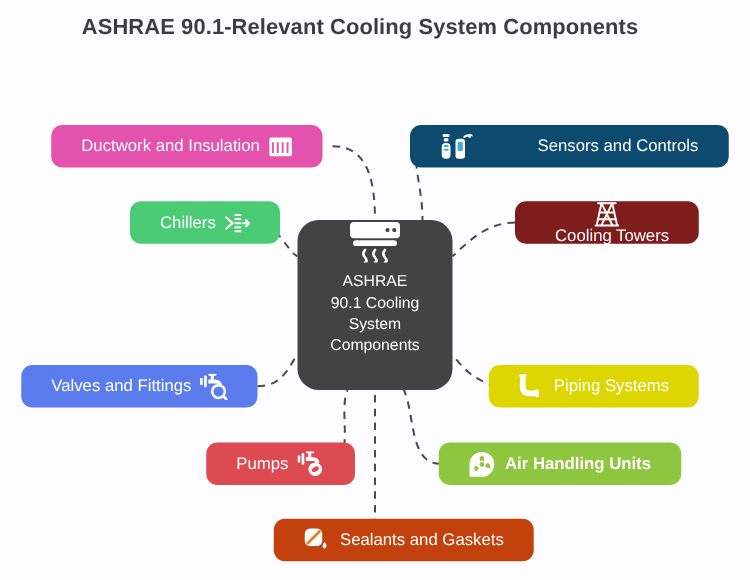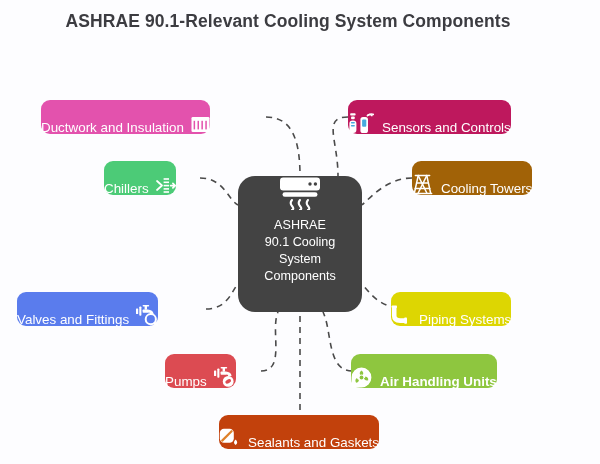--- a/index.html
+++ b/index.html
@@ -41,24 +41,24 @@
   .center .ctext{
     color:#ffffff;font-size:12.6px;line-height:1.34;
     text-align:center;font-weight:400;margin-top:7px;
     white-space:pre-line;
   }
   .ac-icon{width:46px;height:34px;display:block;}
 
   
   .pill{
     position:absolute;
-    display:flex;align-items:flex-end;
+    display:flex;align-items:center;
     border-radius:9px;
     height:34px;
-    padding:0 0;
+    padding:0 24px;
     box-sizing:border-box;
     color:#ffffff;
     font-size:13.4px;
     white-space:nowrap;
   }
   .pill .lbl{line-height:1;}
   .pill svg{flex:none;}
   .pill.icon-right .lbl{margin-right:7px;}
   .pill.icon-left  .lbl{margin-left:8px;}
 </style>
@@ -199,37 +199,37 @@
 
   <div class="pill icon-left" style="left:391px;top:292px;background:#ddd602;">
     <svg width="20" height="21" viewBox="0 0 20 21">
       <path d="M3.2 2.2 L3.2 10.5 Q3.2 15.6 9.2 15.6 L14.6 15.6" stroke="#ffffff" stroke-width="4.6" fill="none" stroke-linecap="butt"></path>
       <rect x="0.6" y="0.4" width="5.4" height="2.6" rx="0.8" fill="#ffffff"></rect>
       <rect x="13.2" y="12.6" width="2.8" height="6.2" rx="0.8" fill="#ffffff"></rect>
     </svg>
     <span class="lbl">Piping Systems</span>
   </div>
 
-  <div class="pill icon-left" style="left:412px;top:161px;background:#a16207;">
+  <div class="pill icon-left" style="left:412px;top:161px;background:#7f1d1d;flex-direction:column;">
     <svg width="21" height="21" viewBox="0 0 21 21">
       <g stroke="#ffffff" stroke-width="1.5" fill="none" stroke-linecap="round">
         <path d="M3.4 1.6 L17.6 1.6"></path>
         <path d="M6.2 1.6 L2.4 19"></path>
         <path d="M14.8 1.6 L18.6 19"></path>
         <path d="M6.2 1.6 L14.8 19"></path>
         <path d="M14.8 1.6 L6.2 19"></path>
         <path d="M4.6 9 L16.4 9"></path>
         <path d="M3.2 14.4 L17.8 14.4"></path>
         <path d="M1.4 19.4 L19.6 19.4"></path>
       </g>
     </svg>
     <span class="lbl">Cooling Towers</span>
   </div>
 
-  <div class="pill icon-left" style="left:348px;top:100px;background:#be185d;">
+  <div class="pill icon-left" style="left:328px;top:100px;background:#0c4a6e;gap:44px;">
     <svg width="26" height="21" viewBox="0 0 26 21">
       <g fill="#ffffff">
         <rect x="2.2" y="0.2" width="5.4" height="2.4" rx="0.8"></rect>
         <rect x="3.1" y="3.6" width="3.6" height="2.6" rx="0.7"></rect>
         <rect x="1.4" y="7.4" width="7" height="12.6" rx="3.2"></rect>
       </g>
       <rect x="2.9" y="9" width="4" height="1.5" rx="0.7" fill="#47aade"></rect>
       <rect x="2.9" y="12" width="4" height="1.5" rx="0.7" fill="#47aade"></rect>
       <rect x="12.4" y="4" width="7.6" height="16" rx="2.6" fill="#ffffff"></rect>
       <rect x="14.1" y="6.4" width="4.2" height="7.4" rx="1" fill="#47aade"></rect>

